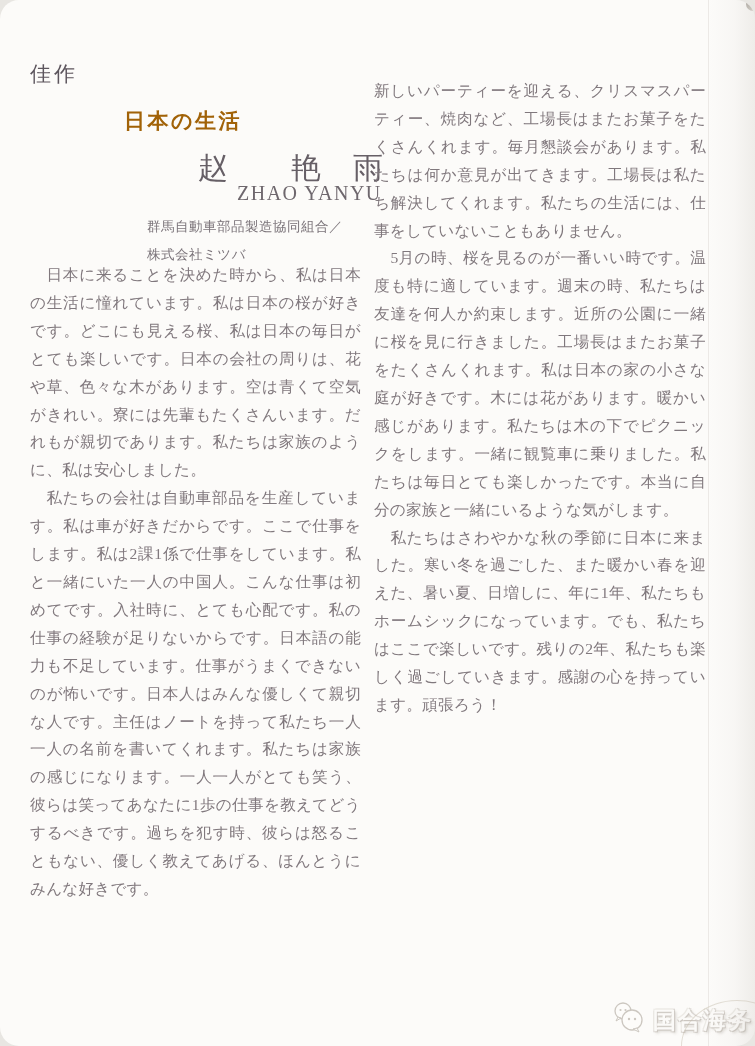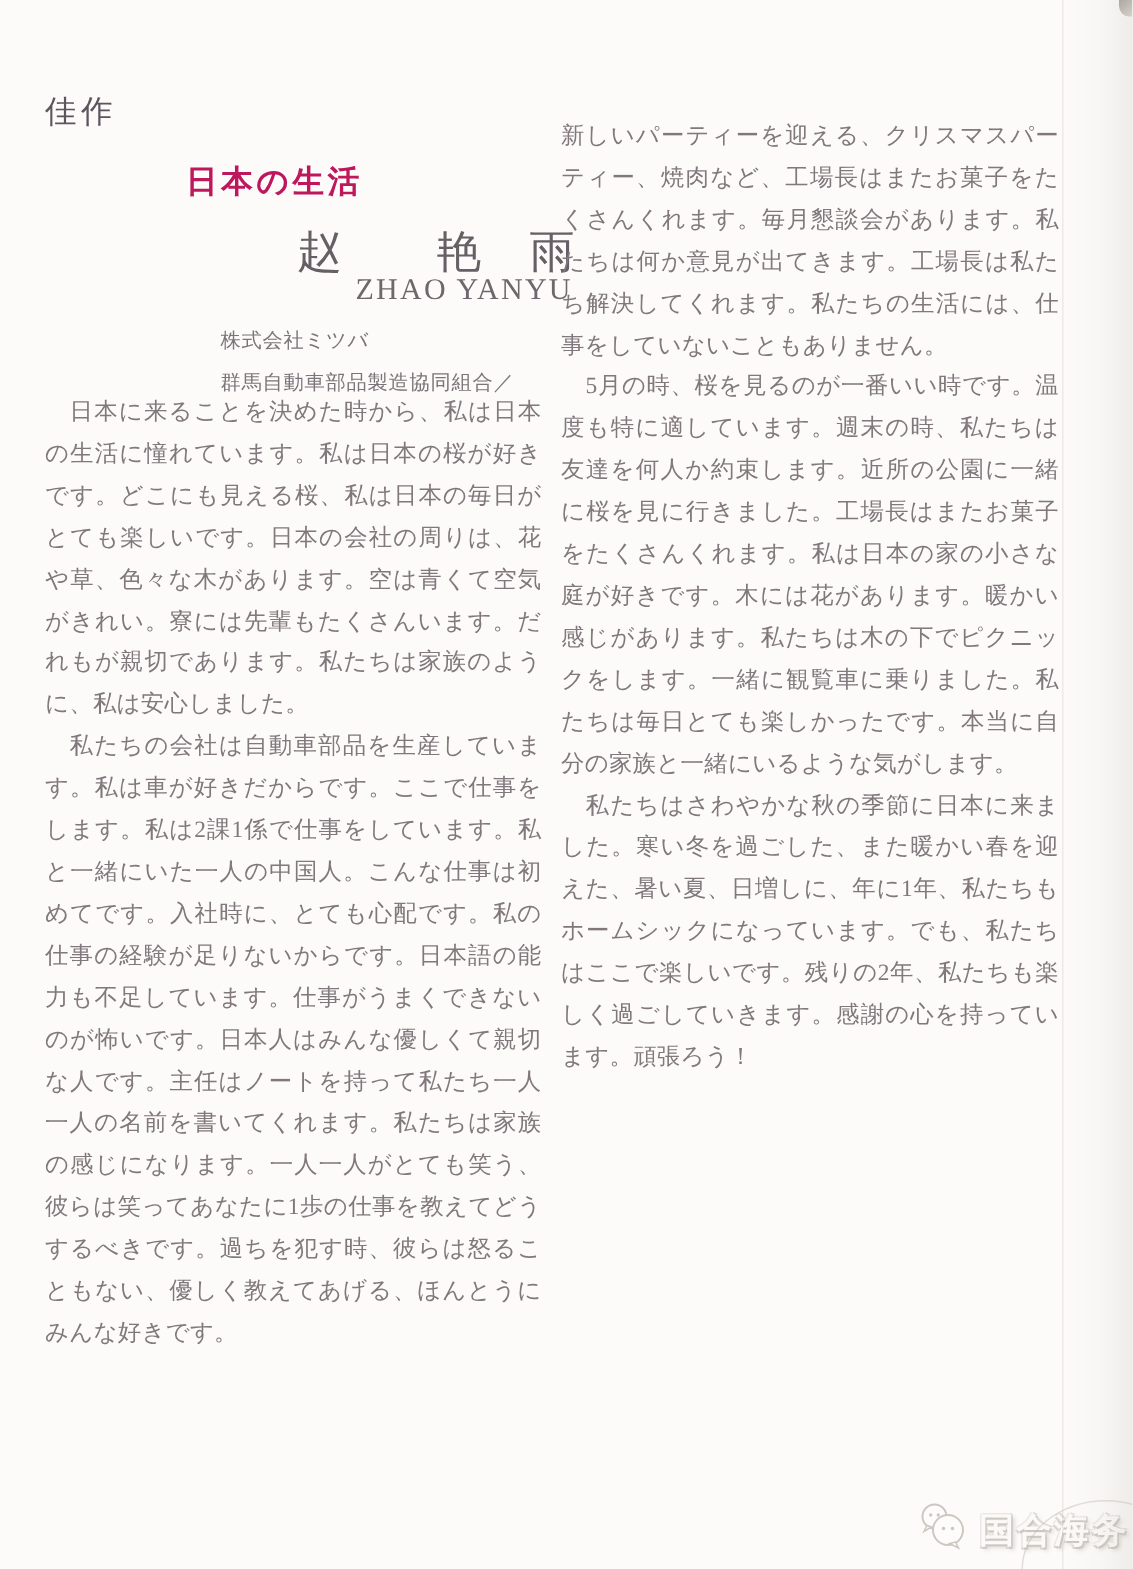--- a/index.html
+++ b/index.html
@@ -6,20 +6,21 @@
   body{
     font-family:"Liberation Serif","DejaVu Serif",serif;
     background:#e8e6e2;
   }
   .page{
     position:relative;
     width:755px;height:1046px;
     margin:0 auto;
     background:#fcfbf9;
     overflow:hidden;
+    border-radius:19px;
   }
   
   .scan-edge{
     position:absolute;right:0;top:0;width:46px;height:100%;
     background:linear-gradient(to right,rgba(190,184,176,0) 0%,rgba(190,184,176,0.07) 55%,rgba(168,161,152,0.16) 100%);
     pointer-events:none;
   }
   .scan-line{
     position:absolute;left:708px;top:0;width:1px;height:1046px;
     background:rgba(198,192,184,0.30);
@@ -37,21 +38,21 @@
   }
   
   .award{
     position:absolute;left:30px;top:60px;
     font-family:"Liberation Sans","DejaVu Sans",sans-serif;
     font-size:21px;font-weight:500;color:#5c555d;letter-spacing:3px;
   }
   .title{
     position:absolute;left:124px;top:107px;
     font-family:"Liberation Sans","DejaVu Sans",sans-serif;
-    font-size:21px;font-weight:600;color:#be185d;letter-spacing:2.5px;
+    font-size:21px;font-weight:600;color:#a16207;letter-spacing:2.5px;
   }
   .author{
     position:absolute;left:198px;top:148px;
     font-size:30px;color:#665f66;letter-spacing:1px;
   }
   .author-roman{
     position:absolute;left:196px;top:182px;
     font-size:20px;color:#6e676d;letter-spacing:1.5px;margin-left:41px;
   }
   .affiliation{
@@ -90,22 +91,22 @@
 </head>
 <body>
 
 <div class="page">
 
   <div class="award">佳作</div>
   <div class="title">日本の生活</div>
   <div class="author">赵　　艳　雨</div>
   <div class="author-roman">ZHAO YANYU</div>
   <div class="affiliation">
+    <div>群馬自動車部品製造協同組合／</div>
     <div>株式会社ミツバ</div>
-    <div>群馬自動車部品製造協同組合／</div>
   </div>
 
   <div class="col col-left">
     <p>日本に来ることを決めた時から、私は日本の生活に憧れています。私は日本の桜が好きです。どこにも見える桜、私は日本の毎日がとても楽しいです。日本の会社の周りは、花や草、色々な木があります。空は青くて空気がきれい。寮には先輩もたくさんいます。だれもが親切であります。私たちは家族のように、私は安心しました。</p>
     <p>私たちの会社は自動車部品を生産しています。私は車が好きだからです。ここで仕事をします。私は2課1係で仕事をしています。私と一緒にいた一人の中国人。こんな仕事は初めてです。入社時に、とても心配です。私の仕事の経験が足りないからです。日本語の能力も不足しています。仕事がうまくできないのが怖いです。日本人はみんな優しくて親切な人です。主任はノートを持って私たち一人一人の名前を書いてくれます。私たちは家族の感じになります。一人一人がとても笑う、彼らは笑ってあなたに1歩の仕事を教えてどうするべきです。過ちを犯す時、彼らは怒ることもない、優しく教えてあげる、ほんとうにみんな好きです。</p>
 
   </div>
 
   <div class="col col-right">
     <p class="continuation">新しいパーティーを迎える、クリスマスパーティー、焼肉など、工場長はまたお菓子をたくさんくれます。毎月懇談会があります。私たちは何か意見が出てきます。工場長は私たち解決してくれます。私たちの生活には、仕事をしていないこともありません。</p>

